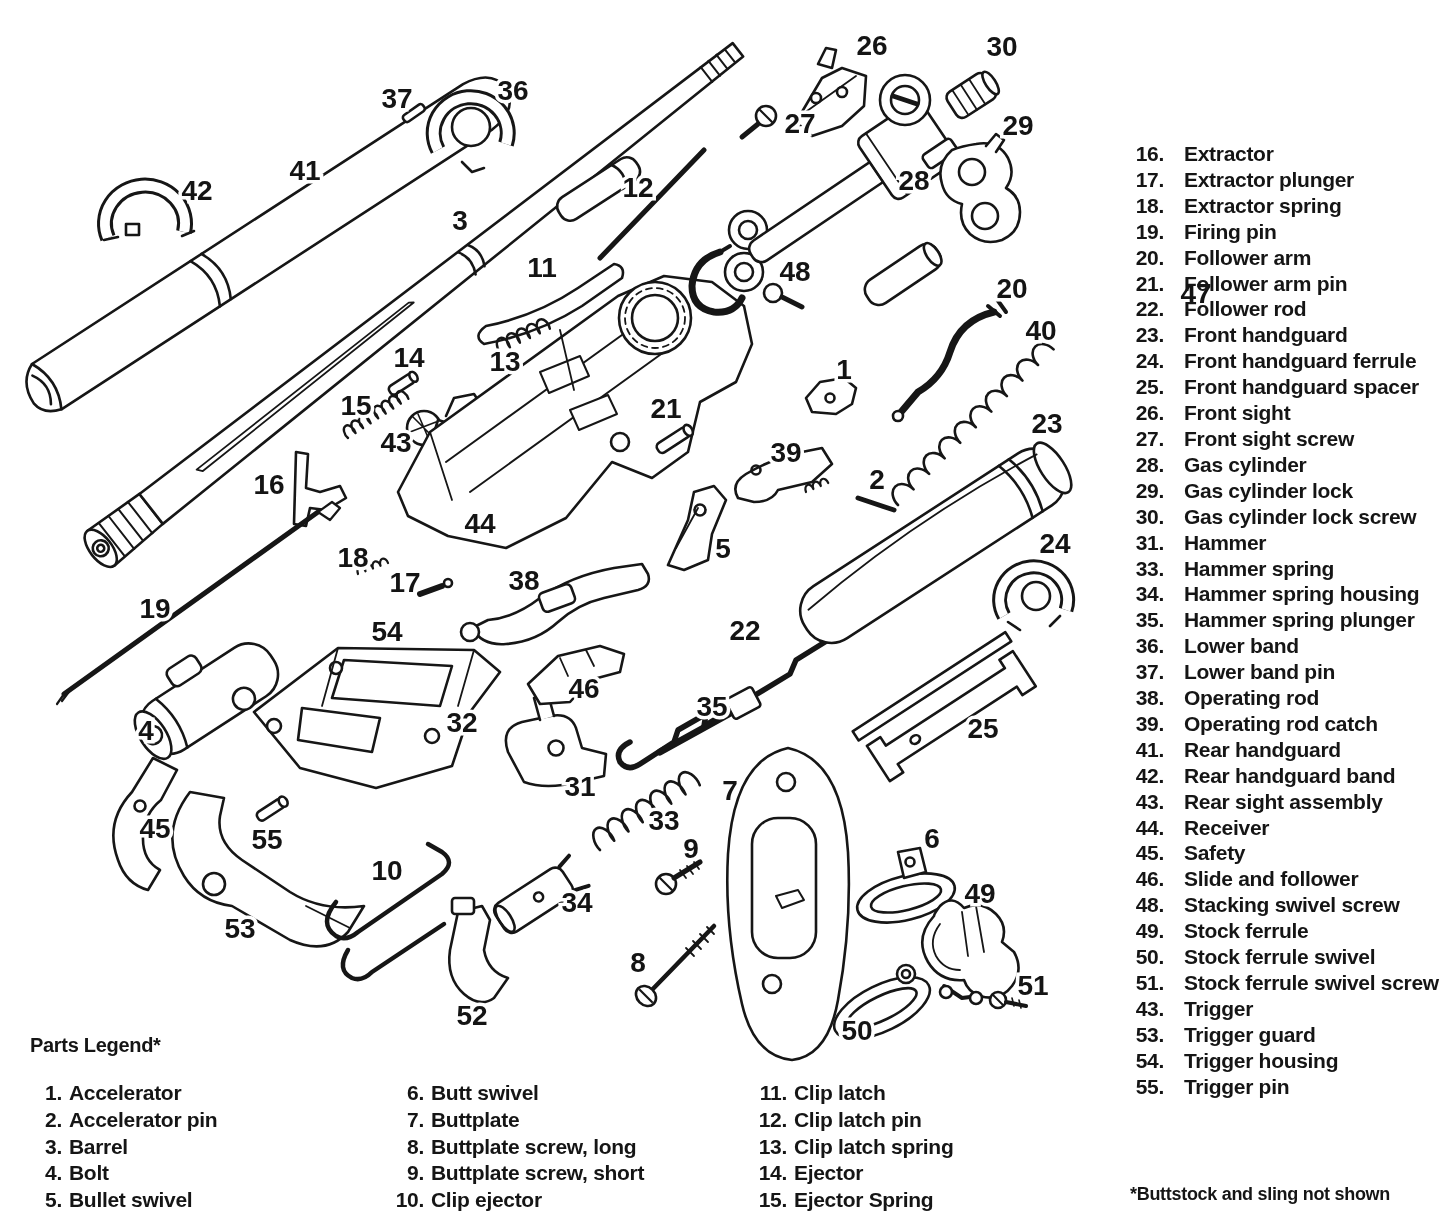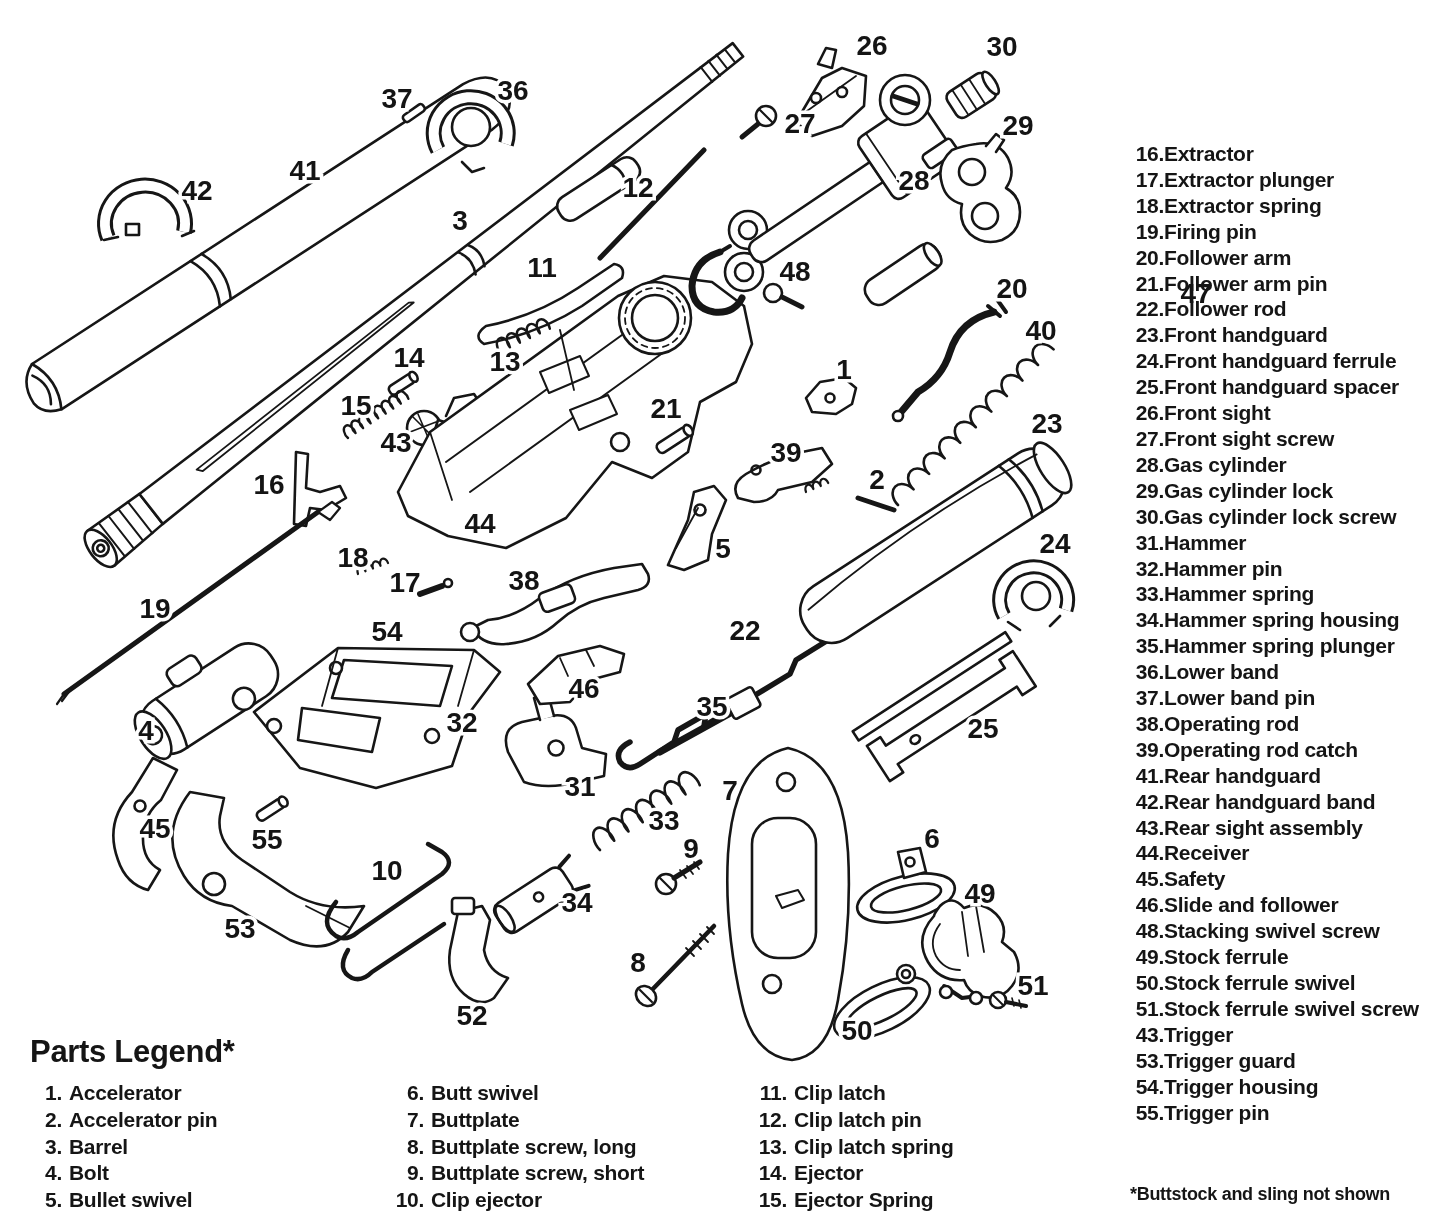--- a/index.html
+++ b/index.html
@@ -8,22 +8,22 @@
     font-family:"Liberation Sans",sans-serif;color:#151515;
   }
   #diagram-svg{position:absolute;left:0;top:0;width:1445px;height:1231px;}
   #callouts text{
     font-family:"Liberation Sans",sans-serif;font-size:28px;font-weight:600;
     fill:#141414;text-anchor:middle;stroke:#ffffff;stroke-width:7px;paint-order:stroke;
   }
   .parts-list{position:absolute;left:1128px;top:141px;}
   .row{display:flex;align-items:baseline;white-space:nowrap;
        font-size:21px;font-weight:600;letter-spacing:-0.3px;line-height:25.9px;}
-  .row .num{flex:none;width:36px;text-align:right;margin-right:0;}
-  .legend-title{position:absolute;left:30px;top:1034px;font-size:31px;font-weight:600;letter-spacing:-0.3px;}
+  .row .num{flex:none;width:36px;text-align:right;margin-right:20px;}
+  .legend-title{position:absolute;left:30px;top:1034px;font-size:20px;font-weight:600;letter-spacing:-0.3px;}
   .legend-col{position:absolute;top:1080px;}
   .legend-col .row{line-height:26.8px;}
   .legend-col .num{width:42px;margin-right:7px;}
   .footnote{position:absolute;left:1130px;top:1184px;font-size:18px;font-weight:600;letter-spacing:-0.3px;}
 </style>
 </head>
 <body>
 
 <div class="page">
 
@@ -507,24 +507,20 @@
       </div>
       <div class="row">
         <span class="num">30.</span>
         <span class="label">Gas cylinder lock screw</span>
       </div>
       <div class="row">
         <span class="num">31.</span>
         <span class="label">Hammer</span>
       </div>
       <div class="row">
-        <span class="num">32.</span>
-        <span class="label">Hammer pin</span>
-      </div>
-      <div class="row">
         <span class="num">33.</span>
         <span class="label">Hammer spring</span>
       </div>
       <div class="row">
         <span class="num">34.</span>
         <span class="label">Hammer spring housing</span>
       </div>
       <div class="row">
         <span class="num">35.</span>
         <span class="label">Hammer spring plunger</span>

